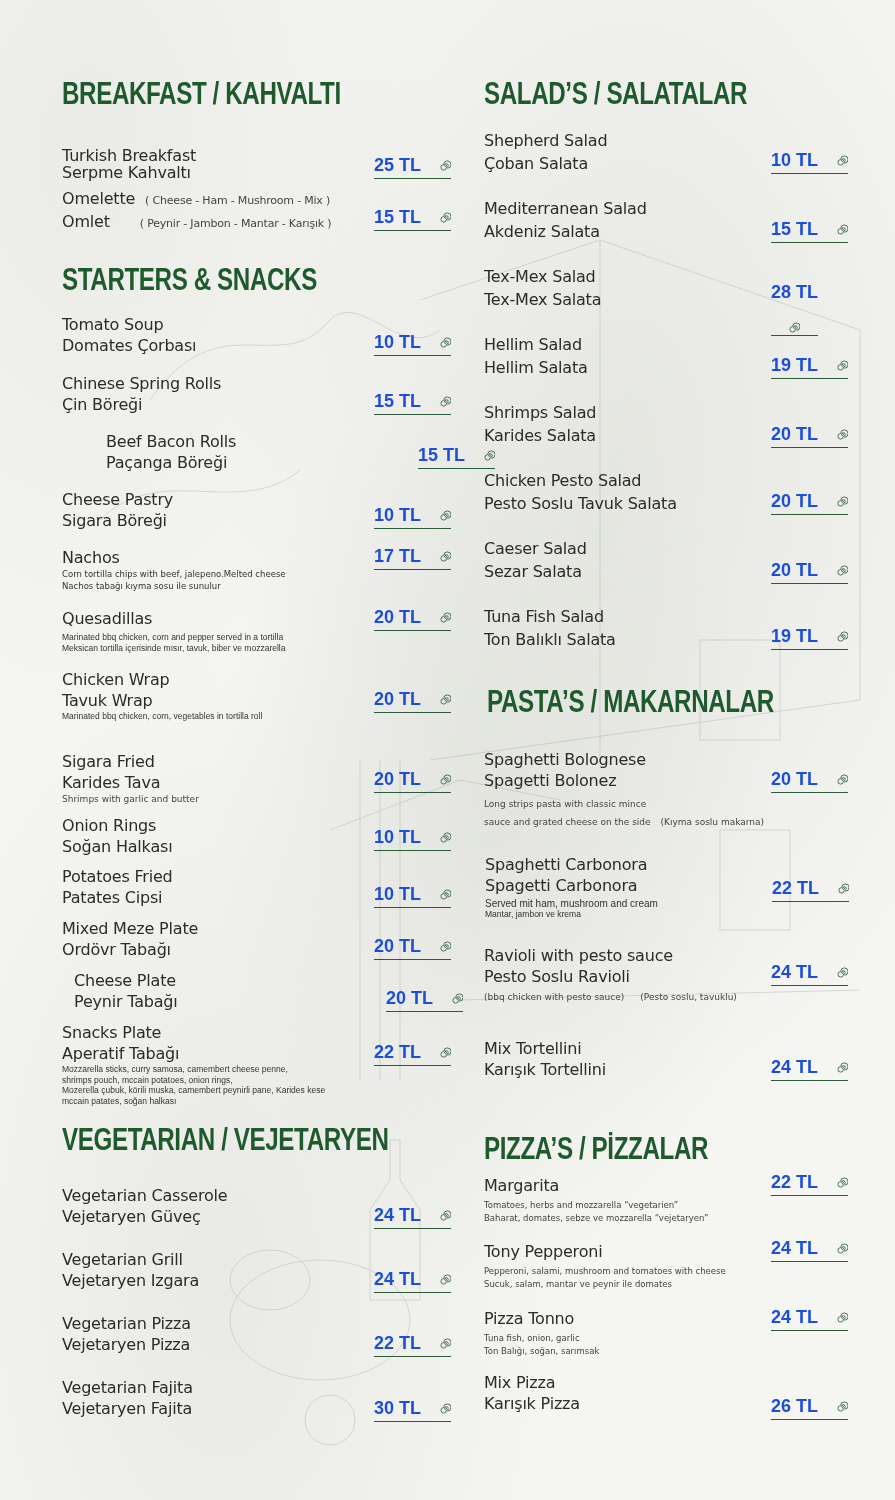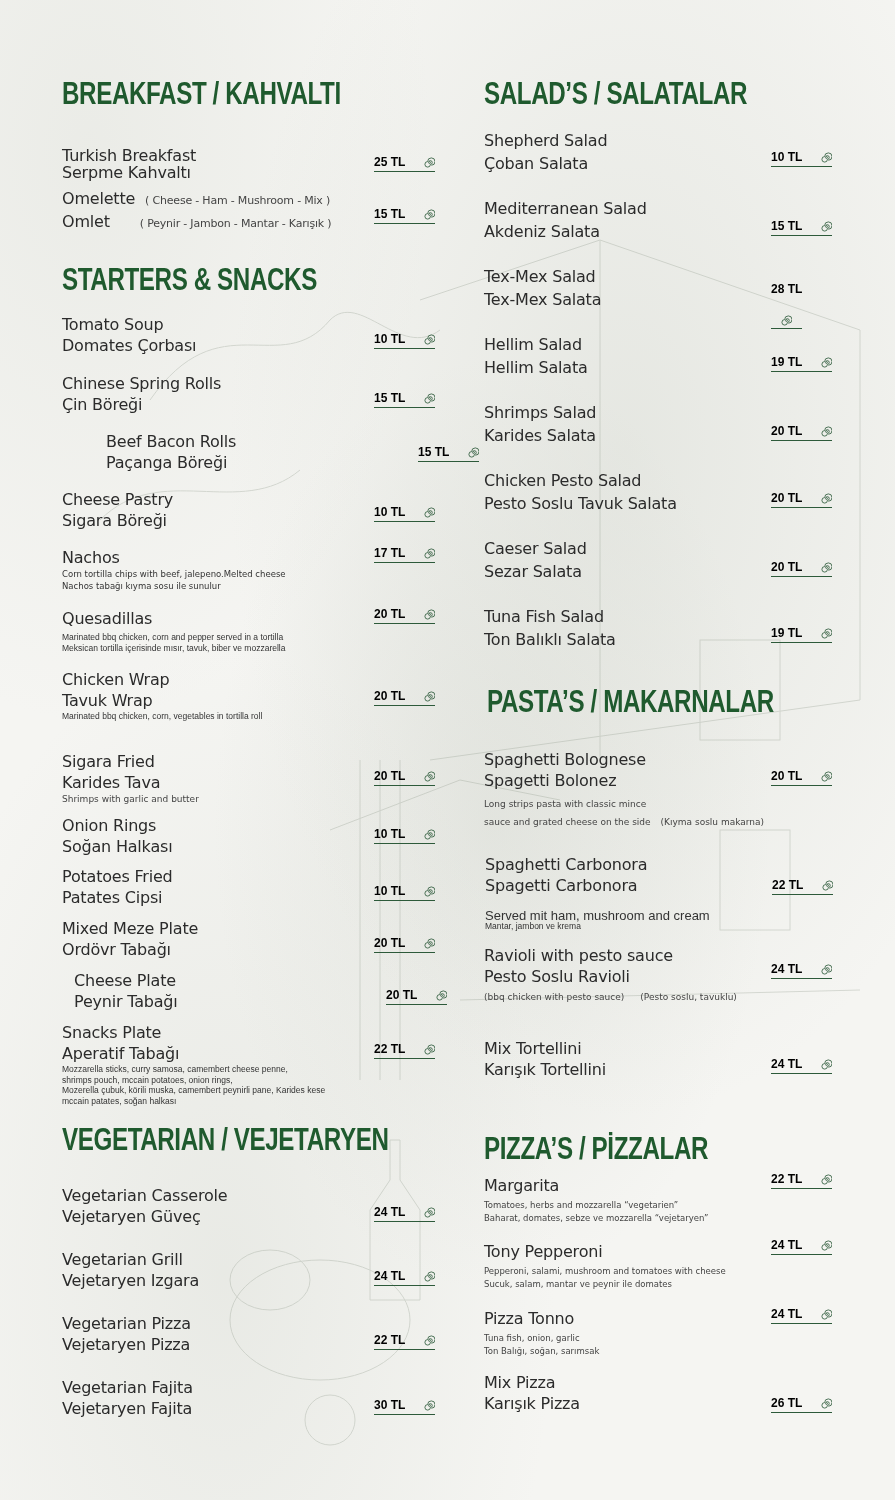--- a/index.html
+++ b/index.html
@@ -53,22 +53,22 @@
   }
   .desc.sm2 { font-family:"DejaVu Sans", sans-serif; font-size:9px; line-height:13px; color:#444; }
   .opt {
     font-family:"DejaVu Sans", sans-serif;
     font-size:11px; color:#444; margin-left:10px; white-space:nowrap;
   }
   .price {
     position:absolute;
     font-family:"Liberation Sans", sans-serif;
     font-weight:700;
-    font-size:12px;
-    color:#000000;
+    font-size:18px;
+    color:#1d4ed8;
     white-space:nowrap;
     padding-bottom:2px;
     border-bottom:1.5px solid #2d5a3a;
     display:flex; align-items:center; gap:19px;
   }
   .swirl {
     display:inline-block; width:11px; height:11px;
   }
 </style>
 </head>
@@ -422,21 +422,21 @@
         <span>20 TL</span>
         <svg class="swirl" viewBox="0 0 12 12">
           <path d="M6 6 m0 -1 a1 1 0 1 1 -1 1 a2 2 0 1 1 2 2 a3 3 0 1 1 -3 -3 a4 4 0 1 1 4 4" stroke="#2d5a3a" stroke-width="0.9" fill="none"></path>
         </svg>
       </div>
   </div>
 
   <div class="item" style="top:854px; left:1px;">
     <div class="name">Spaghetti Carbonora</div>
     <div class="name">Spagetti Carbonora</div>
-    <div class="desc" style="font-size:13px; line-height:11px; margin-top:14px;">Served mit ham, mushroom and cream</div>
+    <div class="desc" style="font-size:10px; line-height:11px; margin-top:2px;">Served mit ham, mushroom and cream</div>
     <div class="desc" style="font-size:8.5px; line-height:11px;">Mantar, jambon ve krema</div>
     <div class="price" style="left:287px; top:24px;">
         <span>22 TL</span>
         <svg class="swirl" viewBox="0 0 12 12">
           <path d="M6 6 m0 -1 a1 1 0 1 1 -1 1 a2 2 0 1 1 2 2 a3 3 0 1 1 -3 -3 a4 4 0 1 1 4 4" stroke="#2d5a3a" stroke-width="0.9" fill="none"></path>
         </svg>
       </div>
   </div>
 
   <div class="item" style="top:945px;">

